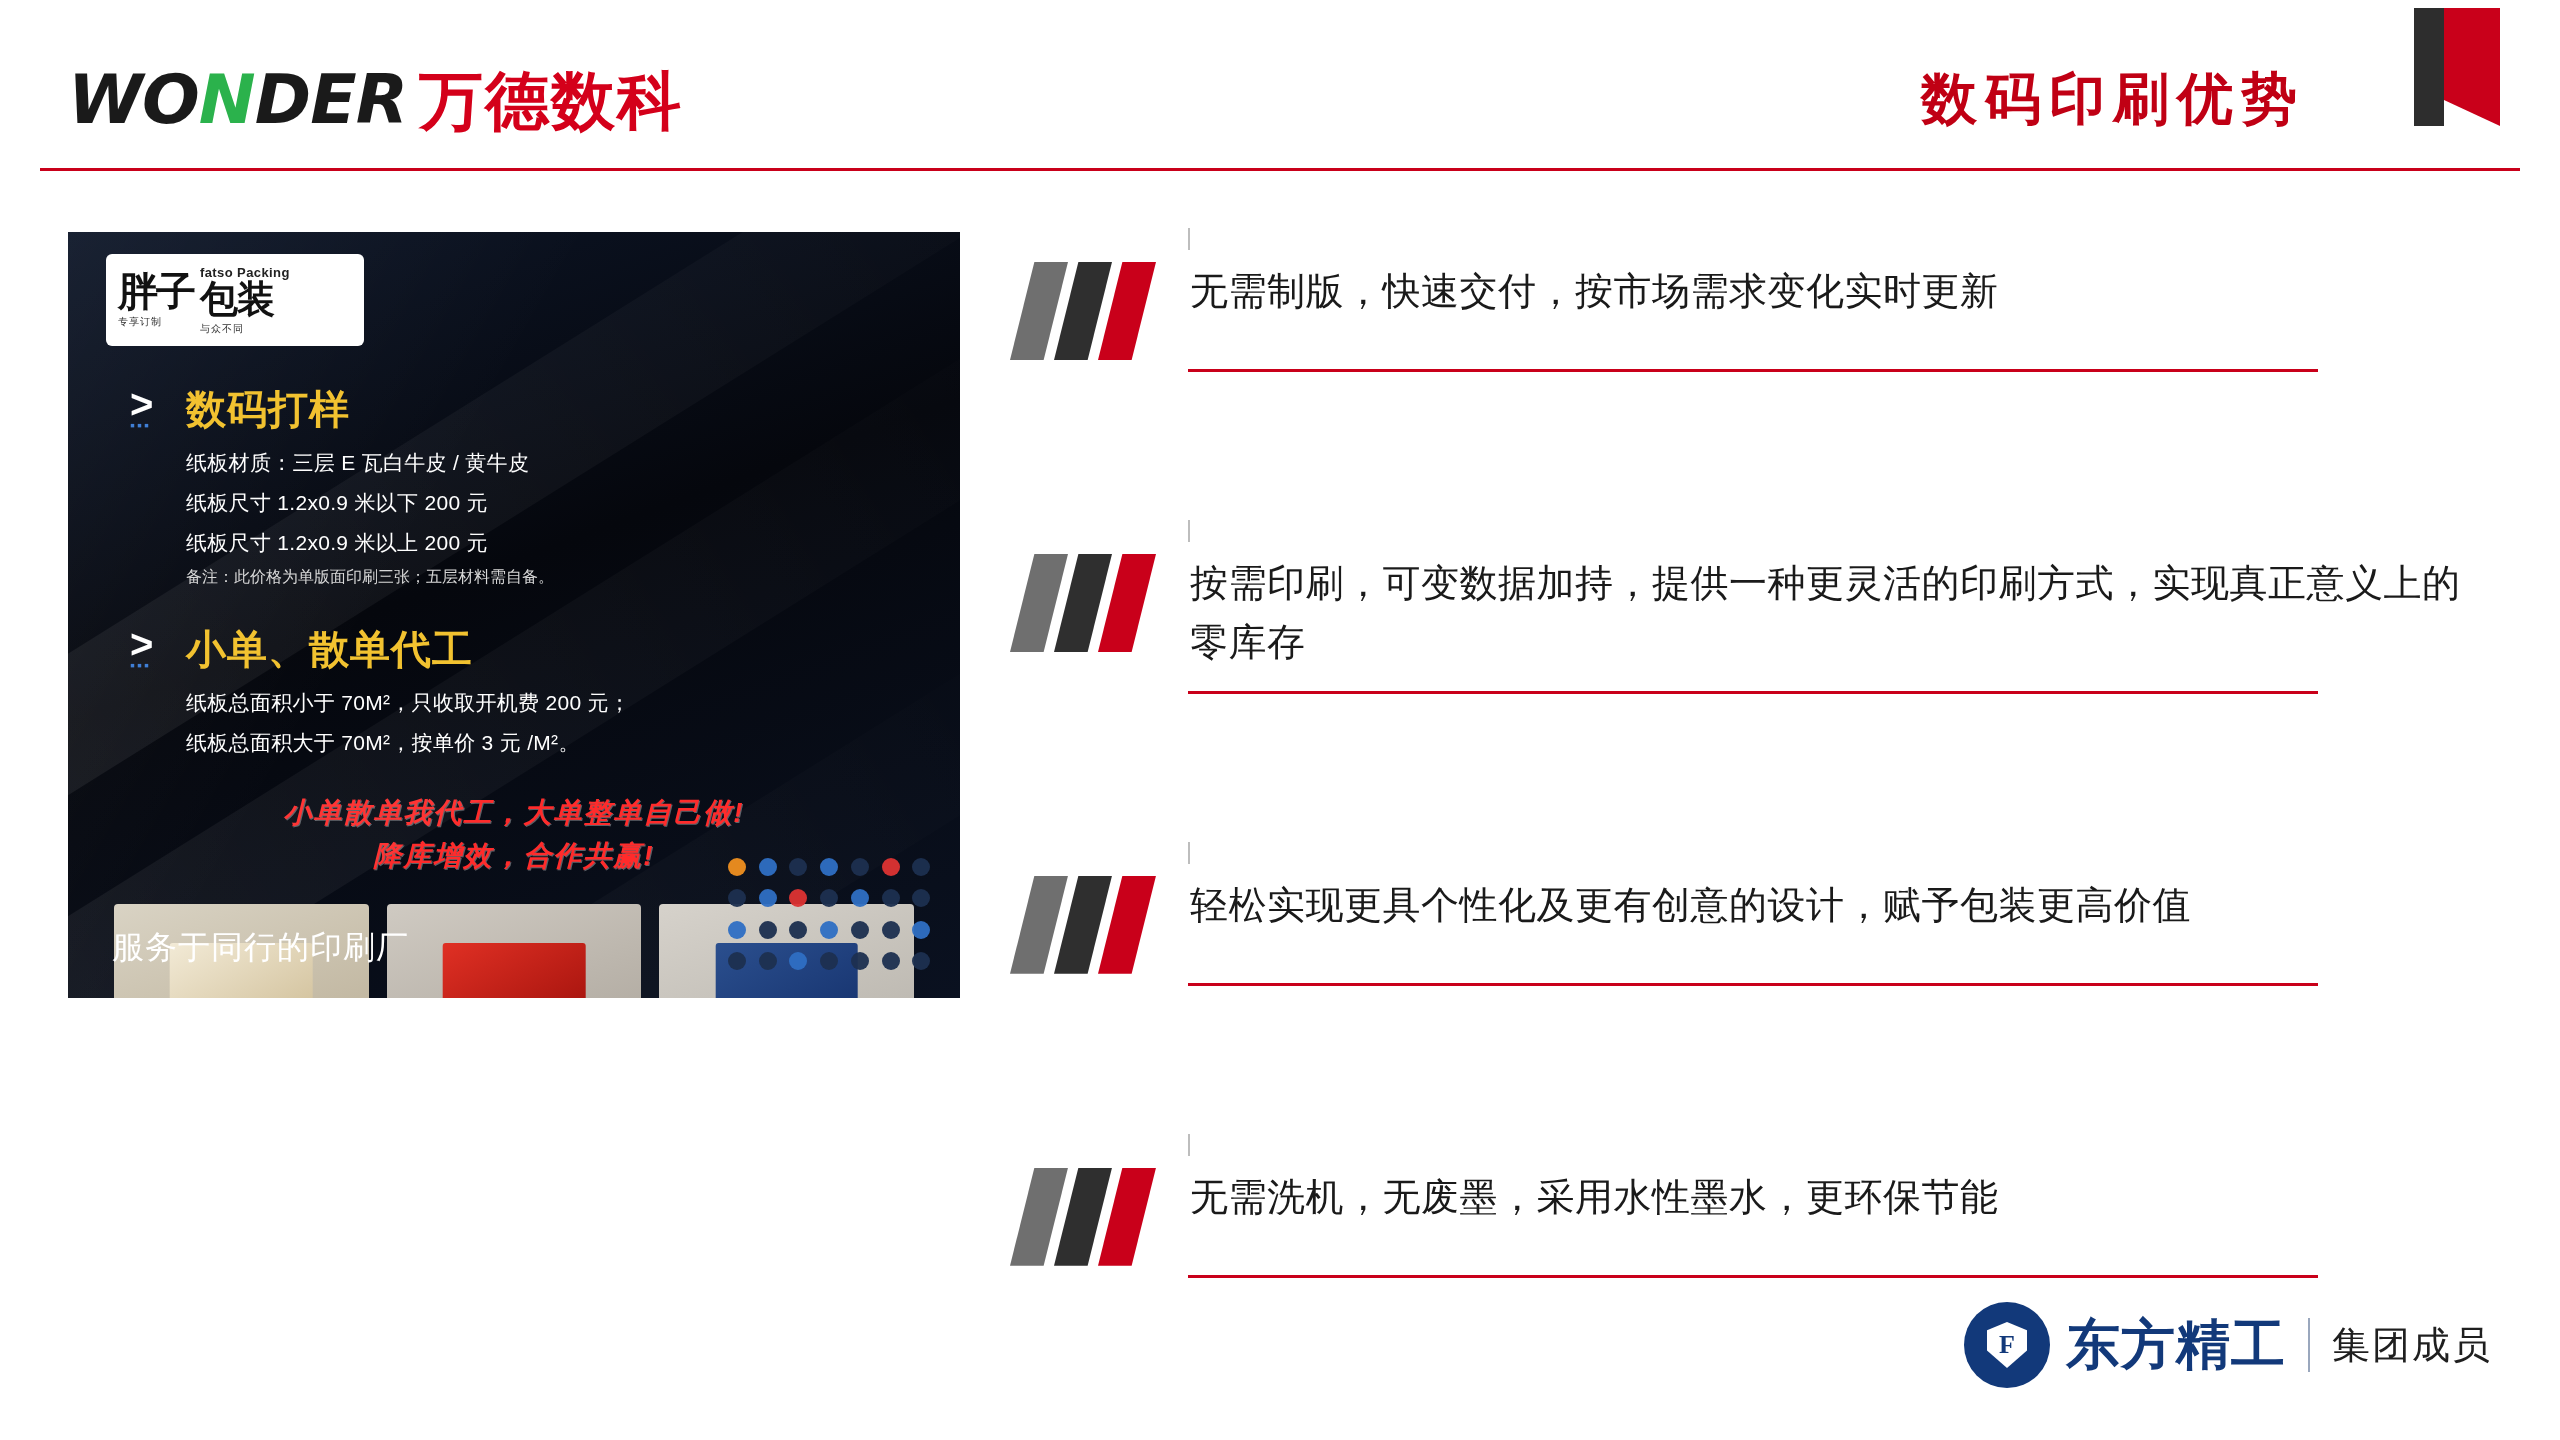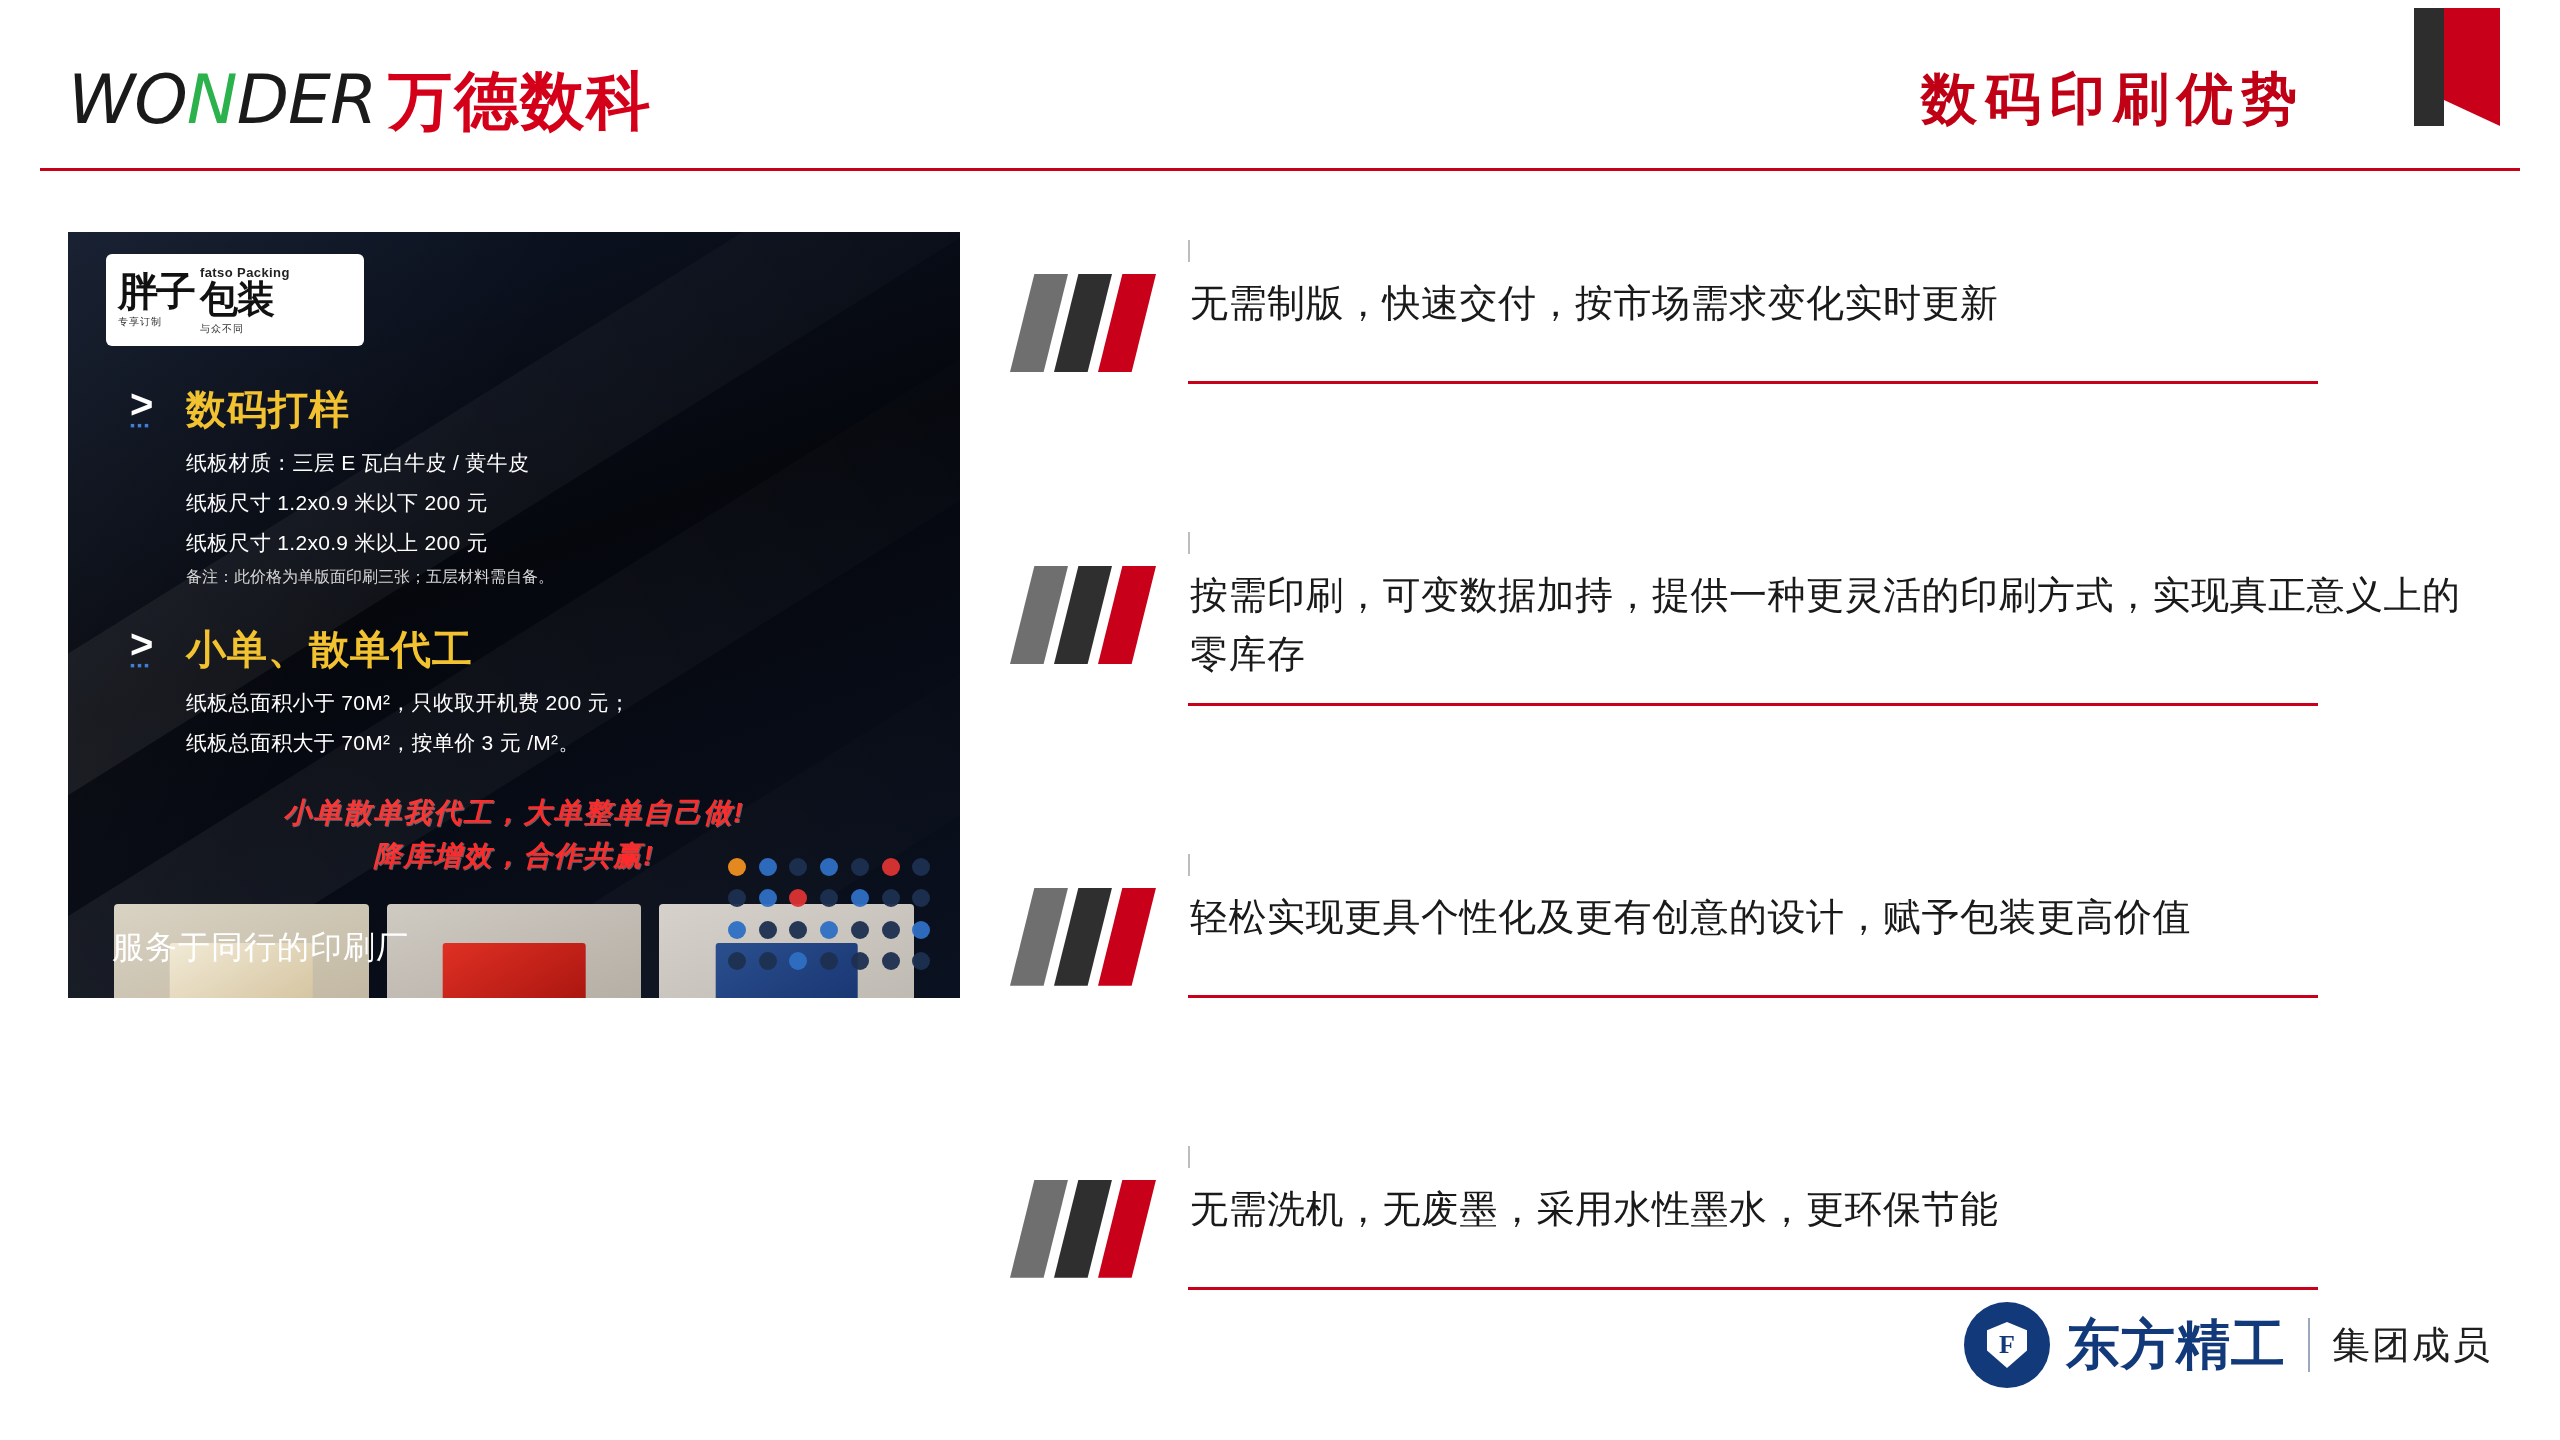--- a/index.html
+++ b/index.html
@@ -22,21 +22,21 @@
     width: 2560px; height: 178px;
   }
   .brand-logo {
     position: absolute;
     left: 68px; top: 58px;
     display: flex;
     align-items: baseline;
   }
   .brand-wonder {
     font-size: 68px;
-    font-weight: normal;
+    font-weight: bold;
     font-style: italic;
     letter-spacing: -1px;
     color: #1a1a1a;
     font-family: "DejaVu Sans", sans-serif;
   }
   .brand-wonder .green-n { color: #2bb24c; }
   .brand-cn {
     font-size: 64px;
     font-weight: bold;
     color: #d4001a;
@@ -256,21 +256,21 @@
     opacity: .95;
   }
   .poster-dots i { display:block; width:18px; height:18px; border-radius:50%; background:#1d3050; }
   .poster-dots i.on { background:#2f6fc4; }
   .poster-dots i.or { background:#f09020; }
   .poster-dots i.rd { background:#d33; }
 
   
   .bullets {
     position: absolute;
-    left: 1010px; top: 274px;
+    left: 1010px; top: 262px;
     width: 1480px;
   }
   .bullet {
     position: relative;
     margin-bottom: 182px;
     padding-left: 180px;
     min-height: 110px;
   }
   .bullet:last-child { margin-bottom: 0; }
   .chev {

